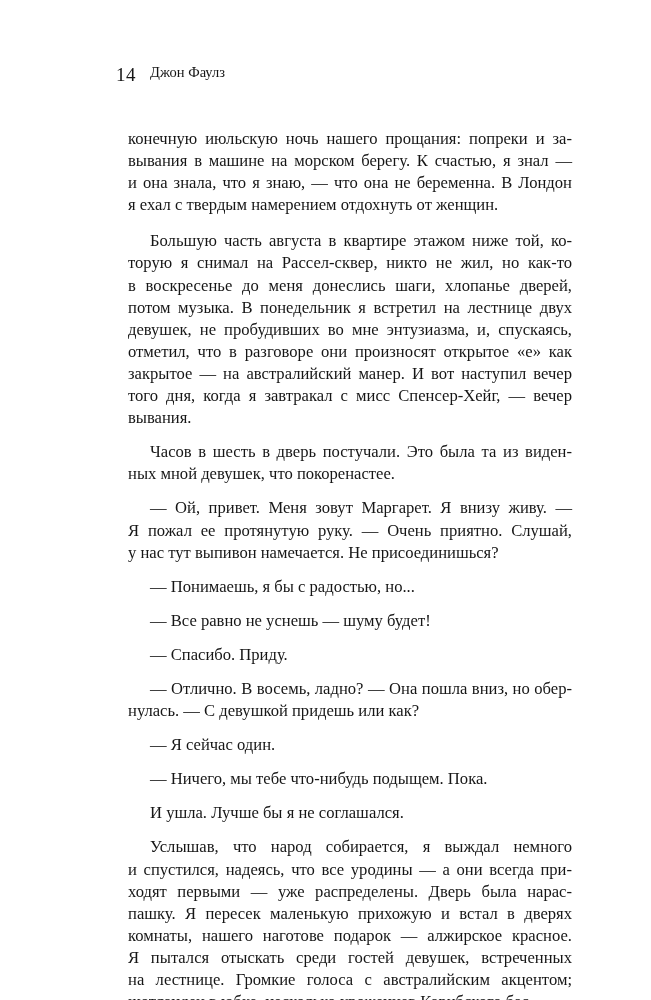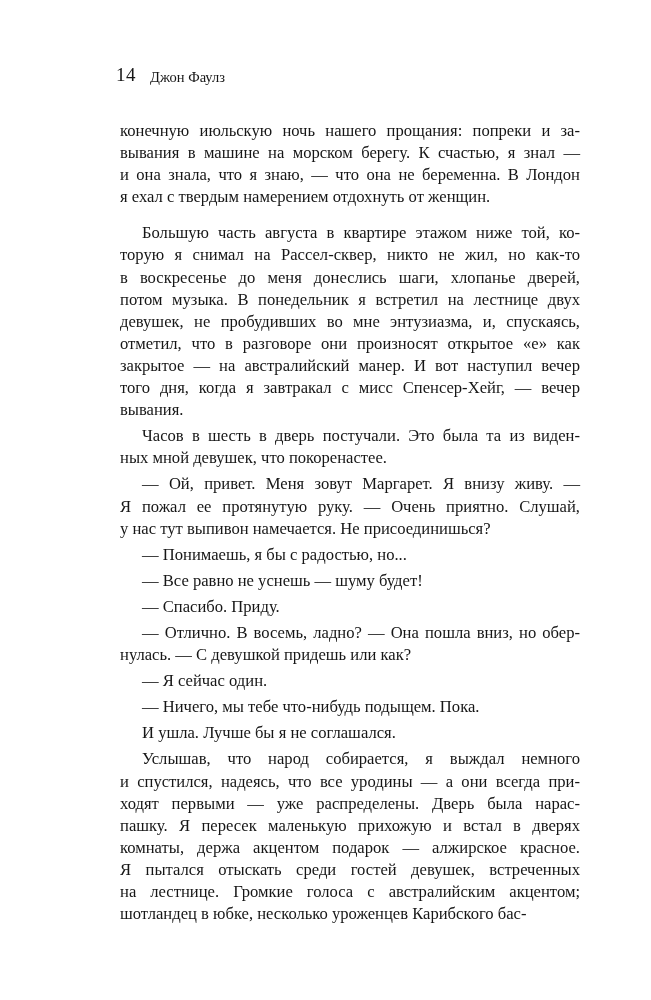--- a/index.html
+++ b/index.html
@@ -14,41 +14,41 @@
     background: #ffffff;
     font-family: "Liberation Serif", "DejaVu Serif", serif;
     color: #161616;
     overflow: hidden;
   }
   .header {
     position: absolute;
     left: 116px;
     top: 64px;
     display: flex;
-    align-items: flex-end;
+    align-items: flex-start;
     white-space: nowrap;
   }
   .page-num {
     font-size: 19px;
     letter-spacing: 0.5px;
   }
   .author {
     font-size: 14.5px;
     margin-left: 14px;
   }
   .body-text {
     position: absolute;
     left: 116px;
     top: 116px;
     width: 468px;
     font-size: 16.6px;
     line-height: 22.1px;
   }
   .para {
-    margin: 4px;
+    margin: 12px;
   }
   .para.section-gap {
     margin-top: 14px;
   }
   .line {
     text-align: justify;
     text-align-last: justify;
   }
   .line.last {
     text-align-last: left;
@@ -112,19 +112,19 @@
         <div class="line last indent">— Ничего, мы тебе что-нибудь подыщем. Пока.</div>
       </div>
       <div class="para">
         <div class="line last indent">И ушла. Лучше бы я не соглашался.</div>
       </div>
       <div class="para">
         <div class="line indent">Услышав, что народ собирается, я выждал немного</div>
         <div class="line">и спустился, надеясь, что все уродины — а они всегда при-</div>
         <div class="line">ходят первыми — уже распределены. Дверь была нарас-</div>
         <div class="line">пашку. Я пересек маленькую прихожую и встал в дверях</div>
-        <div class="line">комнаты, держа акцентом подарок — алжирское красное.</div>
+        <div class="line">комнаты, нашего наготове подарок — алжирское красное.</div>
         <div class="line">Я пытался отыскать среди гостей девушек, встреченных</div>
         <div class="line">на лестнице. Громкие голоса с австралийским акцентом;</div>
         <div class="line last">шотландец в юбке, несколько уроженцев Карибского бас-</div>
       </div>
     </div>
 </div>
 
 </body></html>

